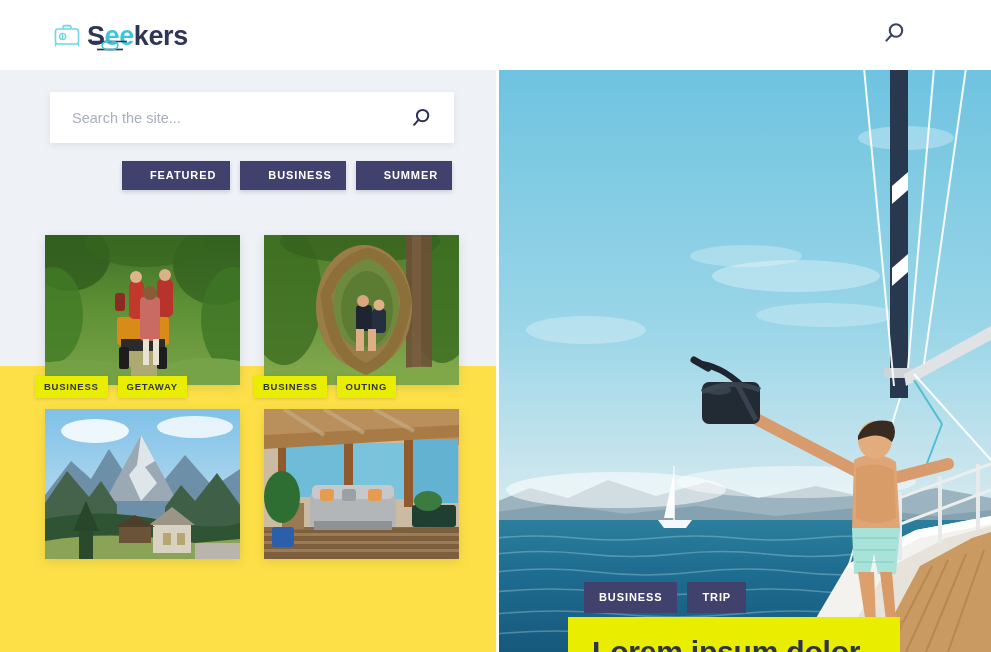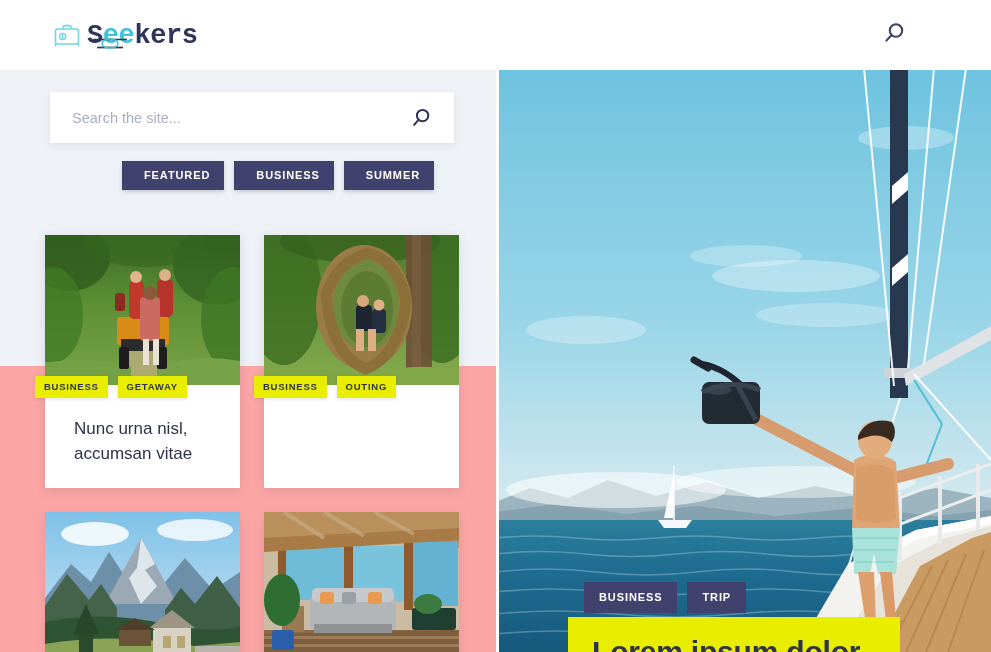--- a/index.html
+++ b/index.html
@@ -17,37 +17,37 @@
     display:flex; align-items:center;
   }
   .brand{
     position:absolute; left:53px; top:19px;
     display:flex; align-items:center; height:34px;
   }
   .brand-icon{ width:28px; height:28px; position:relative; margin-right:6px; }
   .brand-text{
     position:relative;
     font-size:27px; font-weight:bold; color:#2f3557;
-    letter-spacing:-0.4px; line-height:30px;font-family:Liberation Mono, monospace;
+    letter-spacing:-0.4px; line-height:30px;
   }
   .brand-text .accent{ color:#3ec6d8; }
   .brand-overlay{
     position:absolute; left:6px; top:9px; width:34px; height:17px;
     pointer-events:none;
   }
   .header-search-btn{
     position:absolute; right:82px; top:20px;
     width:30px; height:30px; cursor:pointer;
     display:flex; align-items:center; justify-content:center;
   }
 
   
   .left-col{
     position:absolute; left:0; top:70px; width:496px; height:582px;
-    background:#fca5a5; overflow:hidden;
+    background:#fde047; overflow:hidden;
   }
   .left-top-bg{
     position:absolute; left:0; top:0; width:496px; height:296px;
     background:#eef1f6;
   }
 
   .searchbox{
     position:absolute; left:50px; top:22px; width:404px; height:51px;
     background:#ffffff; box-shadow:0 2px 7px rgba(45,55,80,.09);
     display:flex; align-items:center;
@@ -65,21 +65,21 @@
   }
 
   
   .cat-row{
     position:absolute; left:122px; top:91px;
     display:flex; gap:10px;
   }
   .cat-pill{
     background:#41416e; color:#ffffff;
     font-size:11px; font-weight:bold; letter-spacing:.9px;
-    padding:8px 14px 9px 22px; cursor:pointer;
+    padding:8px 14px 9px 28px; cursor:pointer;
     box-shadow:0 2px 4px rgba(40,40,70,.18);
     white-space:nowrap;
   }
 
   
   .grid{
     position:absolute; left:45px; top:165px;
     width:418px;
     display:flex; flex-wrap:wrap; gap:24px 24px;
   }
@@ -229,23 +229,20 @@
           <circle cx="105" cy="58" r="7" fill="#8a5a3a"></circle>
           <rect x="98" y="104" width="6" height="26" fill="#e8e2d2"></rect>
           <rect x="108" y="104" width="6" height="26" fill="#e8e2d2"></rect>
           <rect x="70" y="58" width="10" height="18" rx="3" fill="#8d2b22"></rect>
         </svg>
       </div>
       <div class="card-tags">
         <span class="tag-yellow">BUSINESS</span>
         <span class="tag-yellow">GETAWAY</span>
       </div>
-      <div class="card-body">
-        <div class="card-title">Nunc urna nisl, accumsan vitae</div>
-      </div>
     </div>
 
     <div class="card">
       <div class="card-thumb">
         <svg viewBox="0 0 195 150" preserveAspectRatio="none">
           <defs>
             <linearGradient id="j2" x1="0" y1="0" x2="0" y2="1">
               <stop offset="0" stop-color="#4a7a2a"></stop>
                 <stop offset="1" stop-color="#86ad4e"></stop>
             </linearGradient>

